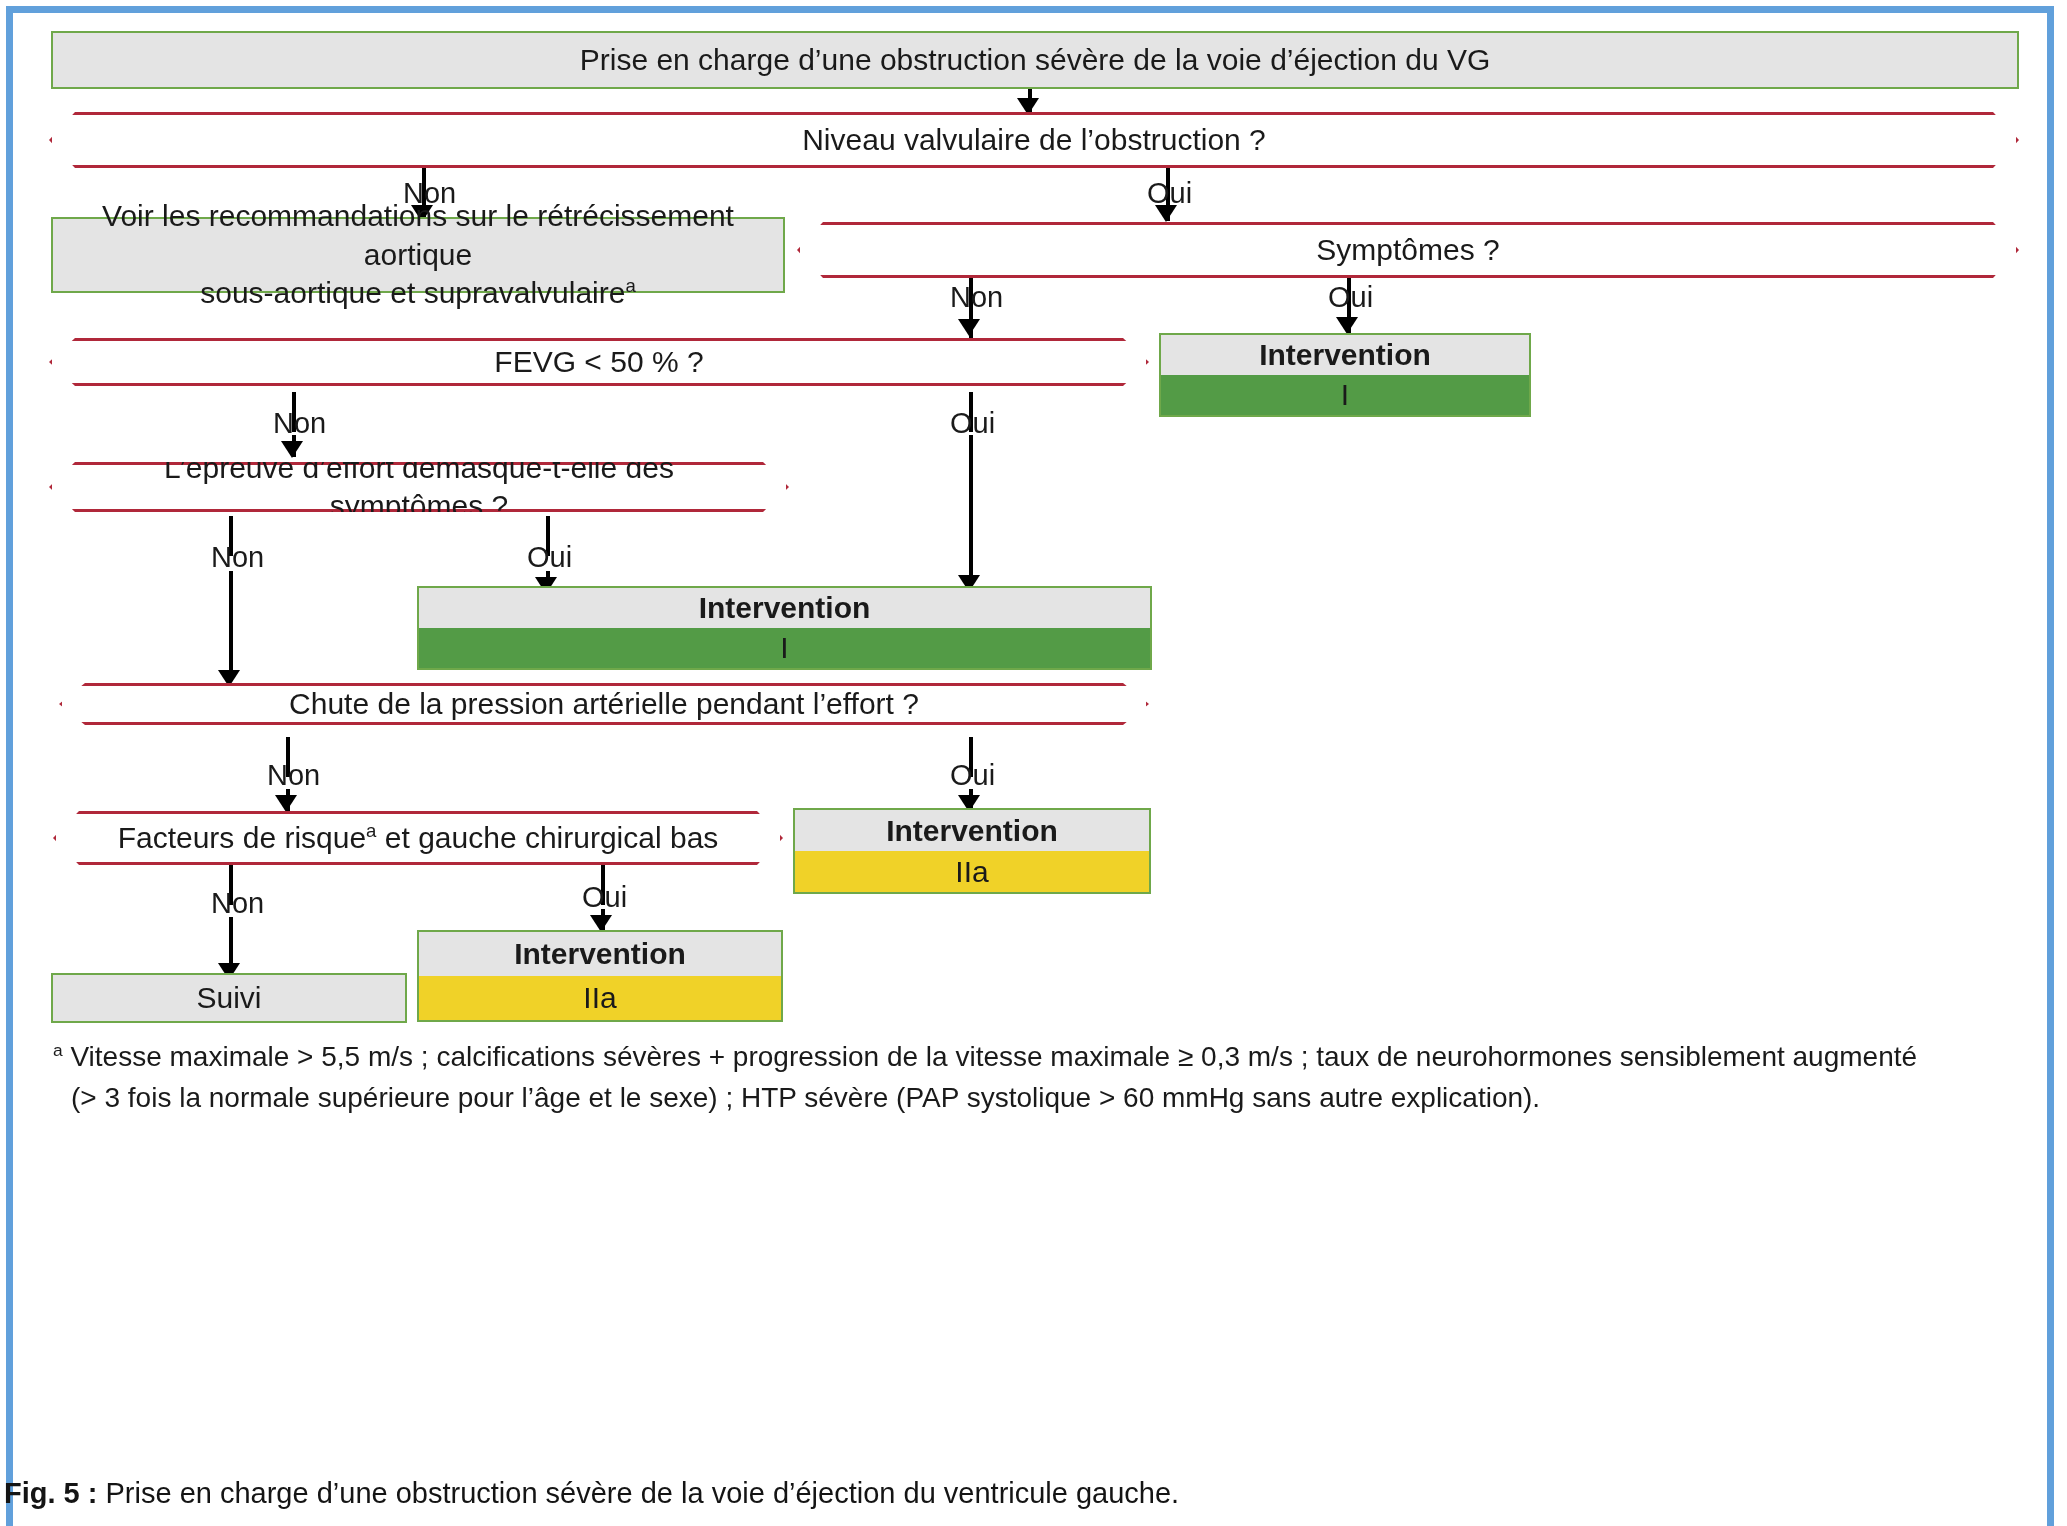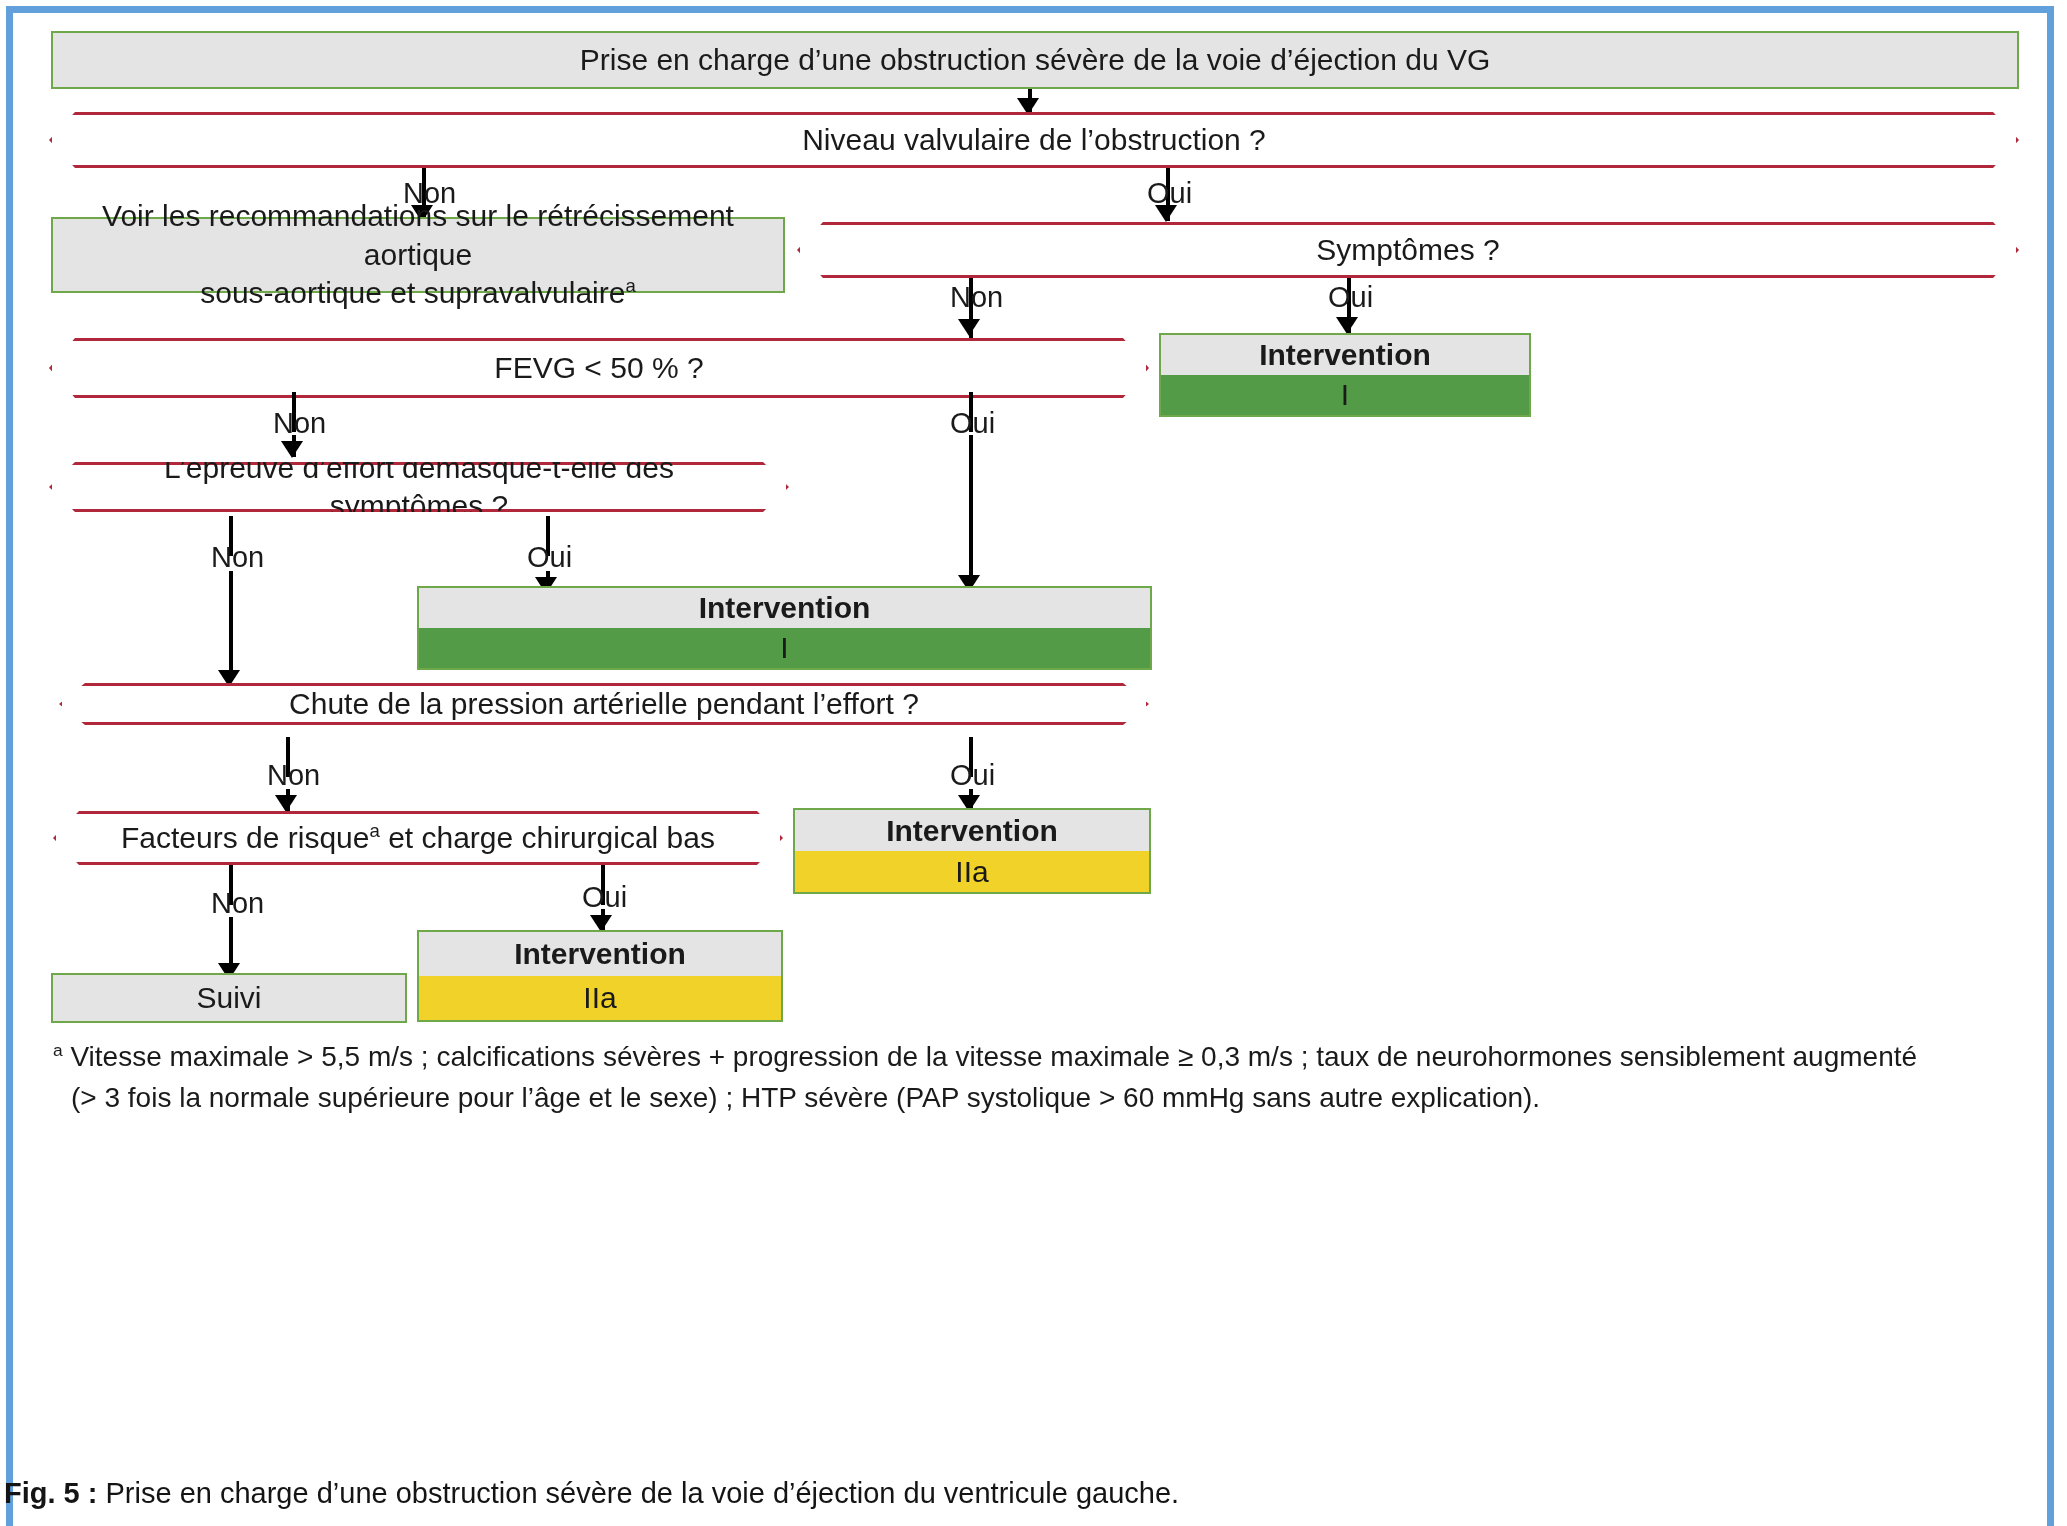--- a/index.html
+++ b/index.html
@@ -183,21 +183,21 @@
     <div class="vline" style="left:1334px; top:265px; height:40px;"></div>
     <div class="edge-label" style="left:1315px; top:268px;">Oui</div>
     <div class="vline" style="left:1334px; top:298px; height:22px;"></div>
     <div class="arrowhead" style="left:1323px; top:304px;"></div>
 
     <div class="reco" style="left:1146px; top:320px; width:372px; height:84px;">
       <div class="reco-head">Intervention</div>
       <div class="reco-class cls-I">I</div>
     </div>
 
-    <div class="node decision" style="left:36px; top:325px; width:1100px; height:60px;">
+    <div class="node decision" style="left:36px; top:325px; width:1100px; height:48px;">
       <span>FEVG &lt; 50 % ?</span>
     </div>
 
     <div class="vline" style="left:279px; top:379px; height:40px;"></div>
     <div class="edge-label" style="left:260px; top:394px;">Non</div>
     <div class="vline" style="left:279px; top:422px; height:22px;"></div>
     <div class="arrowhead" style="left:268px; top:428px;"></div>
 
     <div class="vline" style="left:956px; top:379px; height:40px;"></div>
     <div class="edge-label" style="left:937px; top:394px;">Oui</div>
@@ -236,21 +236,21 @@
     <div class="edge-label" style="left:937px; top:746px;">Oui</div>
     <div class="vline" style="left:956px; top:776px; height:22px;"></div>
     <div class="arrowhead" style="left:945px; top:782px;"></div>
 
     <div class="reco" style="left:780px; top:795px; width:358px; height:86px;">
       <div class="reco-head">Intervention</div>
       <div class="reco-class cls-IIa">IIa</div>
     </div>
 
     <div class="node decision" style="left:40px; top:798px; width:730px; height:54px;">
-      <span><span>Facteurs de risque</span><sup>a</sup><span> et charge chirurgical bas</span></span>
+      <span><span>Facteurs de risque</span><sup>a</sup><span> et gauche chirurgical bas</span></span>
     </div>
 
     <div class="vline" style="left:216px; top:852px; height:40px;"></div>
     <div class="edge-label" style="left:198px; top:874px;">Non</div>
     <div class="vline" style="left:216px; top:904px; height:58px;"></div>
     <div class="arrowhead" style="left:205px; top:950px;"></div>
 
     <div class="vline" style="left:588px; top:852px; height:40px;"></div>
     <div class="edge-label" style="left:569px; top:868px;">Oui</div>
     <div class="vline" style="left:588px; top:896px; height:22px;"></div>

